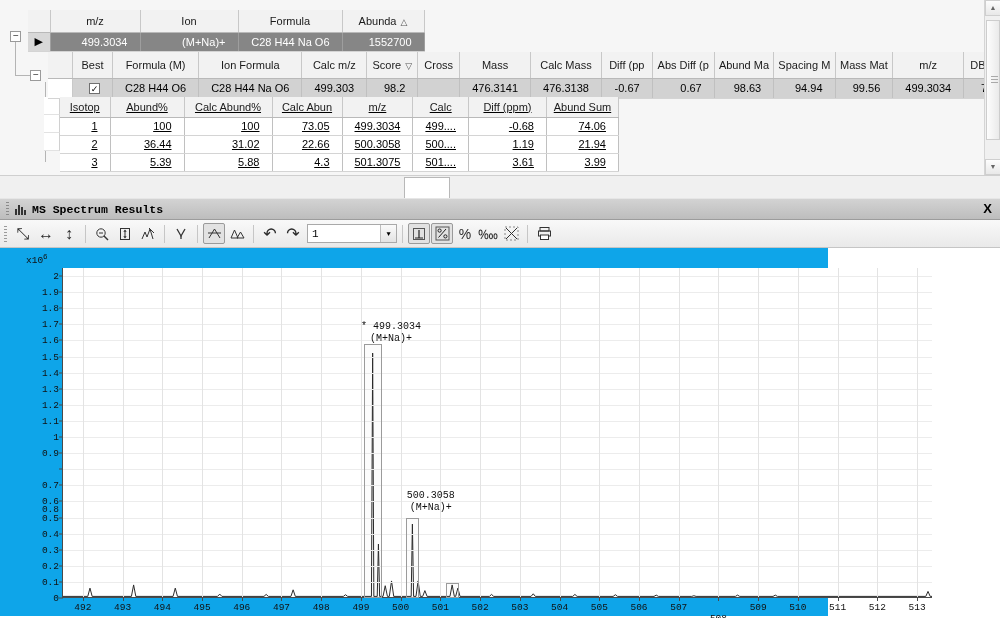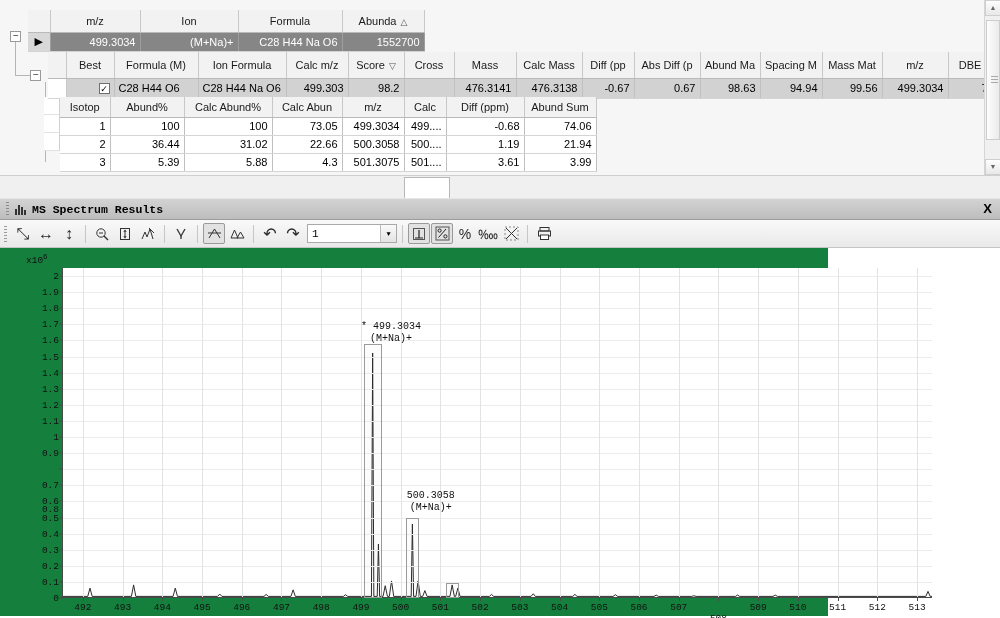--- a/index.html
+++ b/index.html
@@ -19,21 +19,21 @@
   }
   .tbl { border-collapse: collapse; table-layout: fixed; font-size: 11px; color: #000; }
   .tbl th {
     background: #f2f2f2; font-weight: normal; text-align: center;
     border-right: 1px solid #c8c8c8; border-bottom: 1px solid #b9b9b9;
     padding: 3px 4px; white-space: nowrap; overflow: hidden;
     font-size: 11px; color: #1a1a1a;
   }
   .tbl td {
     border-right: 1px solid #c0c0c0; border-bottom: 1px solid #d4d4d4;
-    padding: 2px 4px; white-space: nowrap; overflow: hidden;
+    padding: 2px 12px; white-space: nowrap; overflow: hidden;
     text-align: right; font-size: 11px;
   }
 
   
   .lvl1 { position: absolute; left: 28px; top: 10px; }
   .lvl1 th { height: 22px; }
   .lvl1 td { height: 19px; background: #868686; color: #ffffff; border-right: 1px solid #9e9e9e; }
   .lvl1 .arrow-cell {
     background: #d8d8d8; color: #000; text-align: center; padding: 0;
     border-right: 1px solid #a0a0a0;
@@ -47,21 +47,21 @@
   .lvl2 td { height: 20px; background: #d2d2d2; color: #000; }
   .lvl2 .first-pad { background: #ffffff; border-right: 1px solid #c9c9c9; }
   .chkcell { text-align: center; }
   .chk {
     display: inline-block; width: 11px; height: 11px; line-height: 10px;
     border: 1px solid #707070; background: #fff; font-size: 9px; text-align: center;
     color: #000;
   }
 
   
-  .lvl3 { position: absolute; left: 60px; top: 97px; }
+  .lvl3 { position: absolute; left: 60px; top: 97px; text-decoration: underline; }
   .lvl3 th { height: 20px; }
   .lvl3 td { height: 18px; background: #ffffff; color: #000; }
   .lvl3 tr.r2 td { border-top: 1px solid #9a9a9a; }
 
   
   .expander {
     position: absolute; width: 11px; height: 11px; border: 1px solid #9a9a9a;
     background: #fff; color: #333; font-size: 10px; line-height: 9px; text-align: center;
     font-family: "Liberation Mono", monospace;
   }
@@ -136,21 +136,21 @@
     border: 1px solid #a9a9a9; background: #fff; font-size: 11px; padding-left: 4px;
     font-family: "Liberation Mono", monospace;
   }
   .tb-combo .cval { flex: 1; }
   .tb-combo .carrow {
     width: 16px; height: 17px; display:flex; align-items:center; justify-content:center;
     background: linear-gradient(#fafafa,#e3e3e3); border-left: 1px solid #bdbdbd; font-size: 7px;
   }
 
   
-  .plot-wrap { position: relative; width: 828px; height: 368px; background: #15803d; }
+  .plot-wrap { position: relative; width: 828px; height: 368px; background: #0ea5e9; }
   .plot-header {
     position: absolute; left: 62px; top: 4px; height: 15px; right: 8px;
     border-left: 1px solid #cccccc;
     font-family: "Liberation Mono", monospace; font-size: 10.5px; color: #111;
     padding-left: 5px; white-space: nowrap;
   }
   .y-exp {
     position: absolute; left: 26px; top: 5px;
     font-family: "Liberation Mono", monospace; font-size: 9.5px; color: #111;
   }

